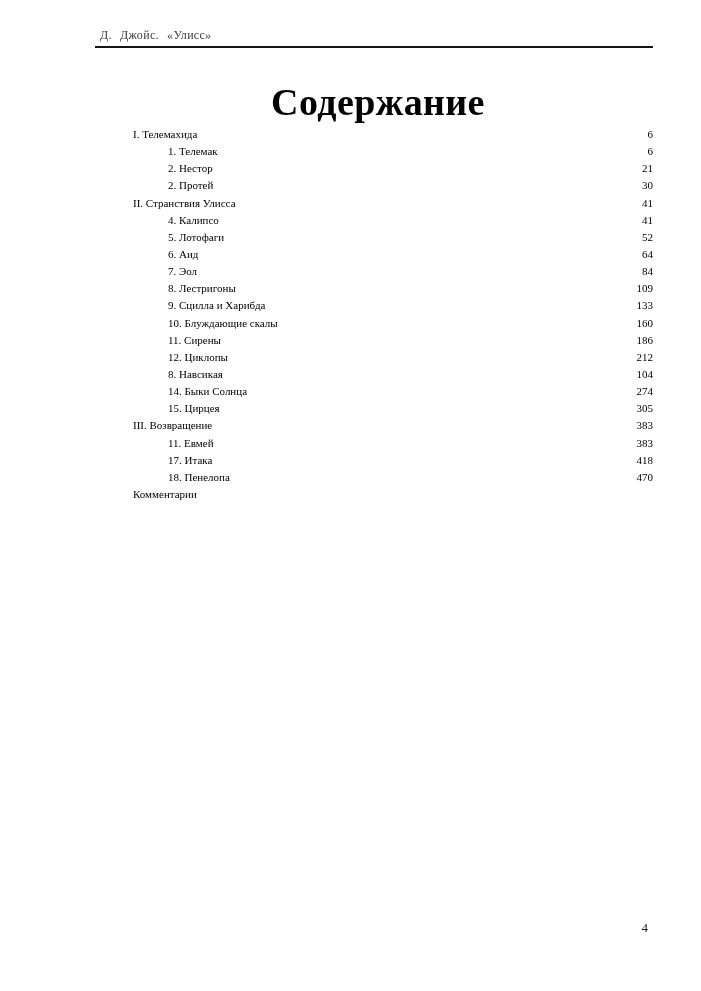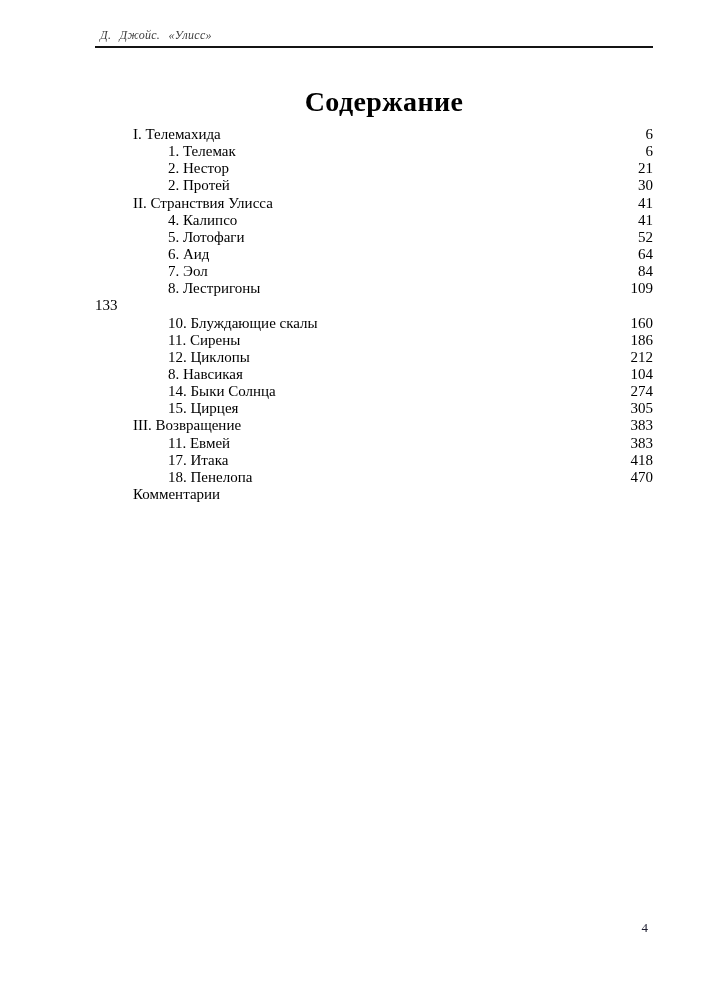--- a/index.html
+++ b/index.html
@@ -17,54 +17,53 @@
   }
   .running-header {
     position: absolute;
     left: 100px;
     top: 28px;
     font-size: 12px;
     color: #3d3d3d;
     letter-spacing: 0.3px;
     word-spacing: 5px;
     white-space: nowrap;
-    font-style: italic;
   }
   .header-rule {
     position: absolute;
     left: 95px;
     top: 46px;
     width: 558px;
     height: 2px;
     background: #141414;
   }
   .page-title {
     position: absolute;
     left: 95px;
     top: 76px;
     width: 558px;
-    margin: 10px;
+    margin: 4px;
     text-align: center;
-    font-size: 28px;
+    font-size: 38px;
     font-weight: bold;
     letter-spacing: 0.4px;
   }
   .toc {
     position: absolute;
     left: 95px;
     top: 126px;
     width: 558px;
   }
   .toc-row {
     display: flex;
     justify-content: space-between;
     align-items: center;
     height: 17.15px;
     line-height: 17.15px;
-    font-size: 15px;
+    font-size: 11px;
   }
   .toc-row .toc-label {
     padding-left: 38px;
     white-space: nowrap;
   }
   .toc-row.sub .toc-label {
     padding-left: 73px;
   }
   .toc-row .toc-page {
     text-align: right;
@@ -124,20 +123,21 @@
     </div>
     <div class="toc-row sub">
       <span class="toc-label">7. Эол</span>
       <span class="toc-page">84</span>
     </div>
     <div class="toc-row sub">
       <span class="toc-label">8. Лестригоны</span>
       <span class="toc-page">109</span>
     </div>
     <div class="toc-row sub">
+      <span class="toc-label">9. Сцилла и Харибда</span>
       <span class="toc-page">133</span>
     </div>
     <div class="toc-row sub">
       <span class="toc-label">10. Блуждающие скалы</span>
       <span class="toc-page">160</span>
     </div>
     <div class="toc-row sub">
       <span class="toc-label">11. Сирены</span>
       <span class="toc-page">186</span>
     </div>

